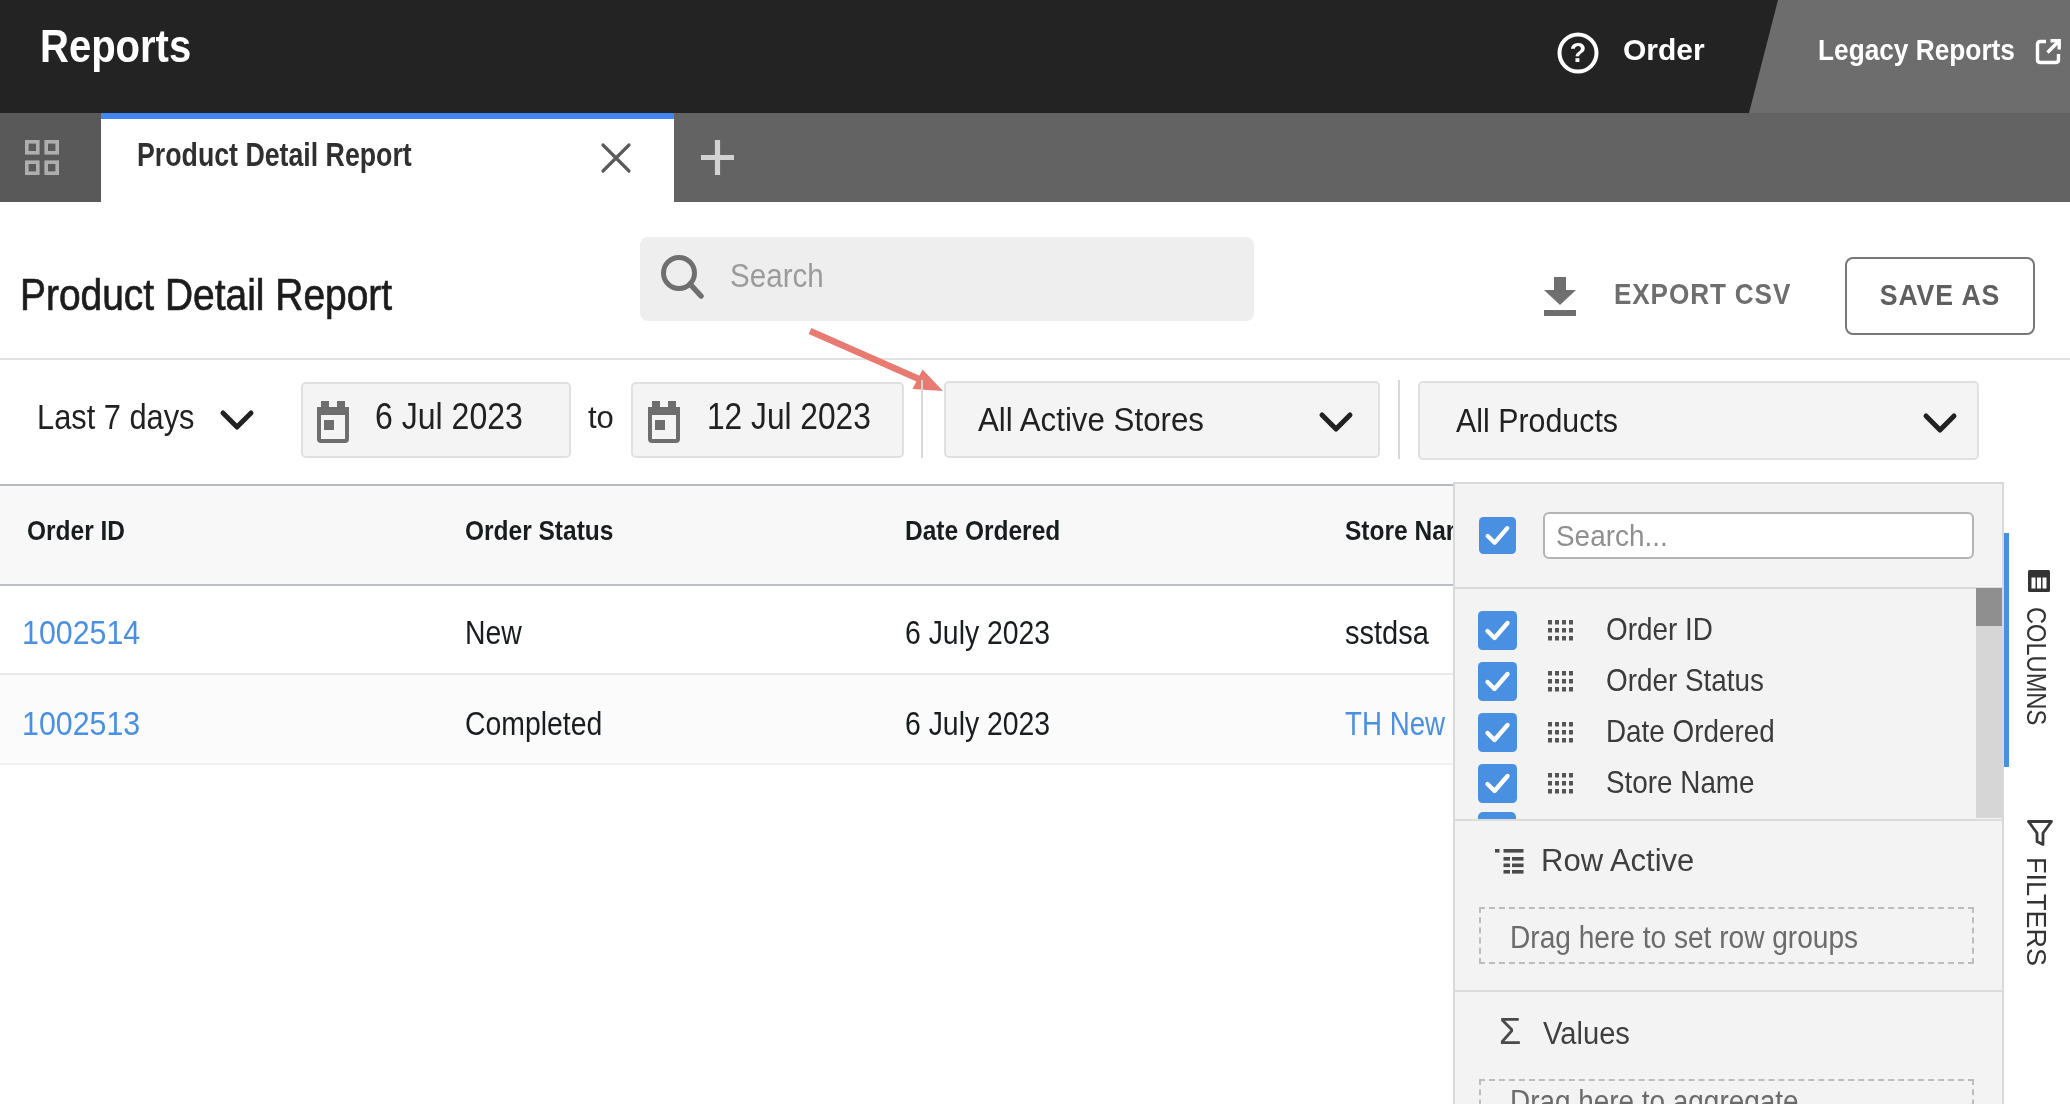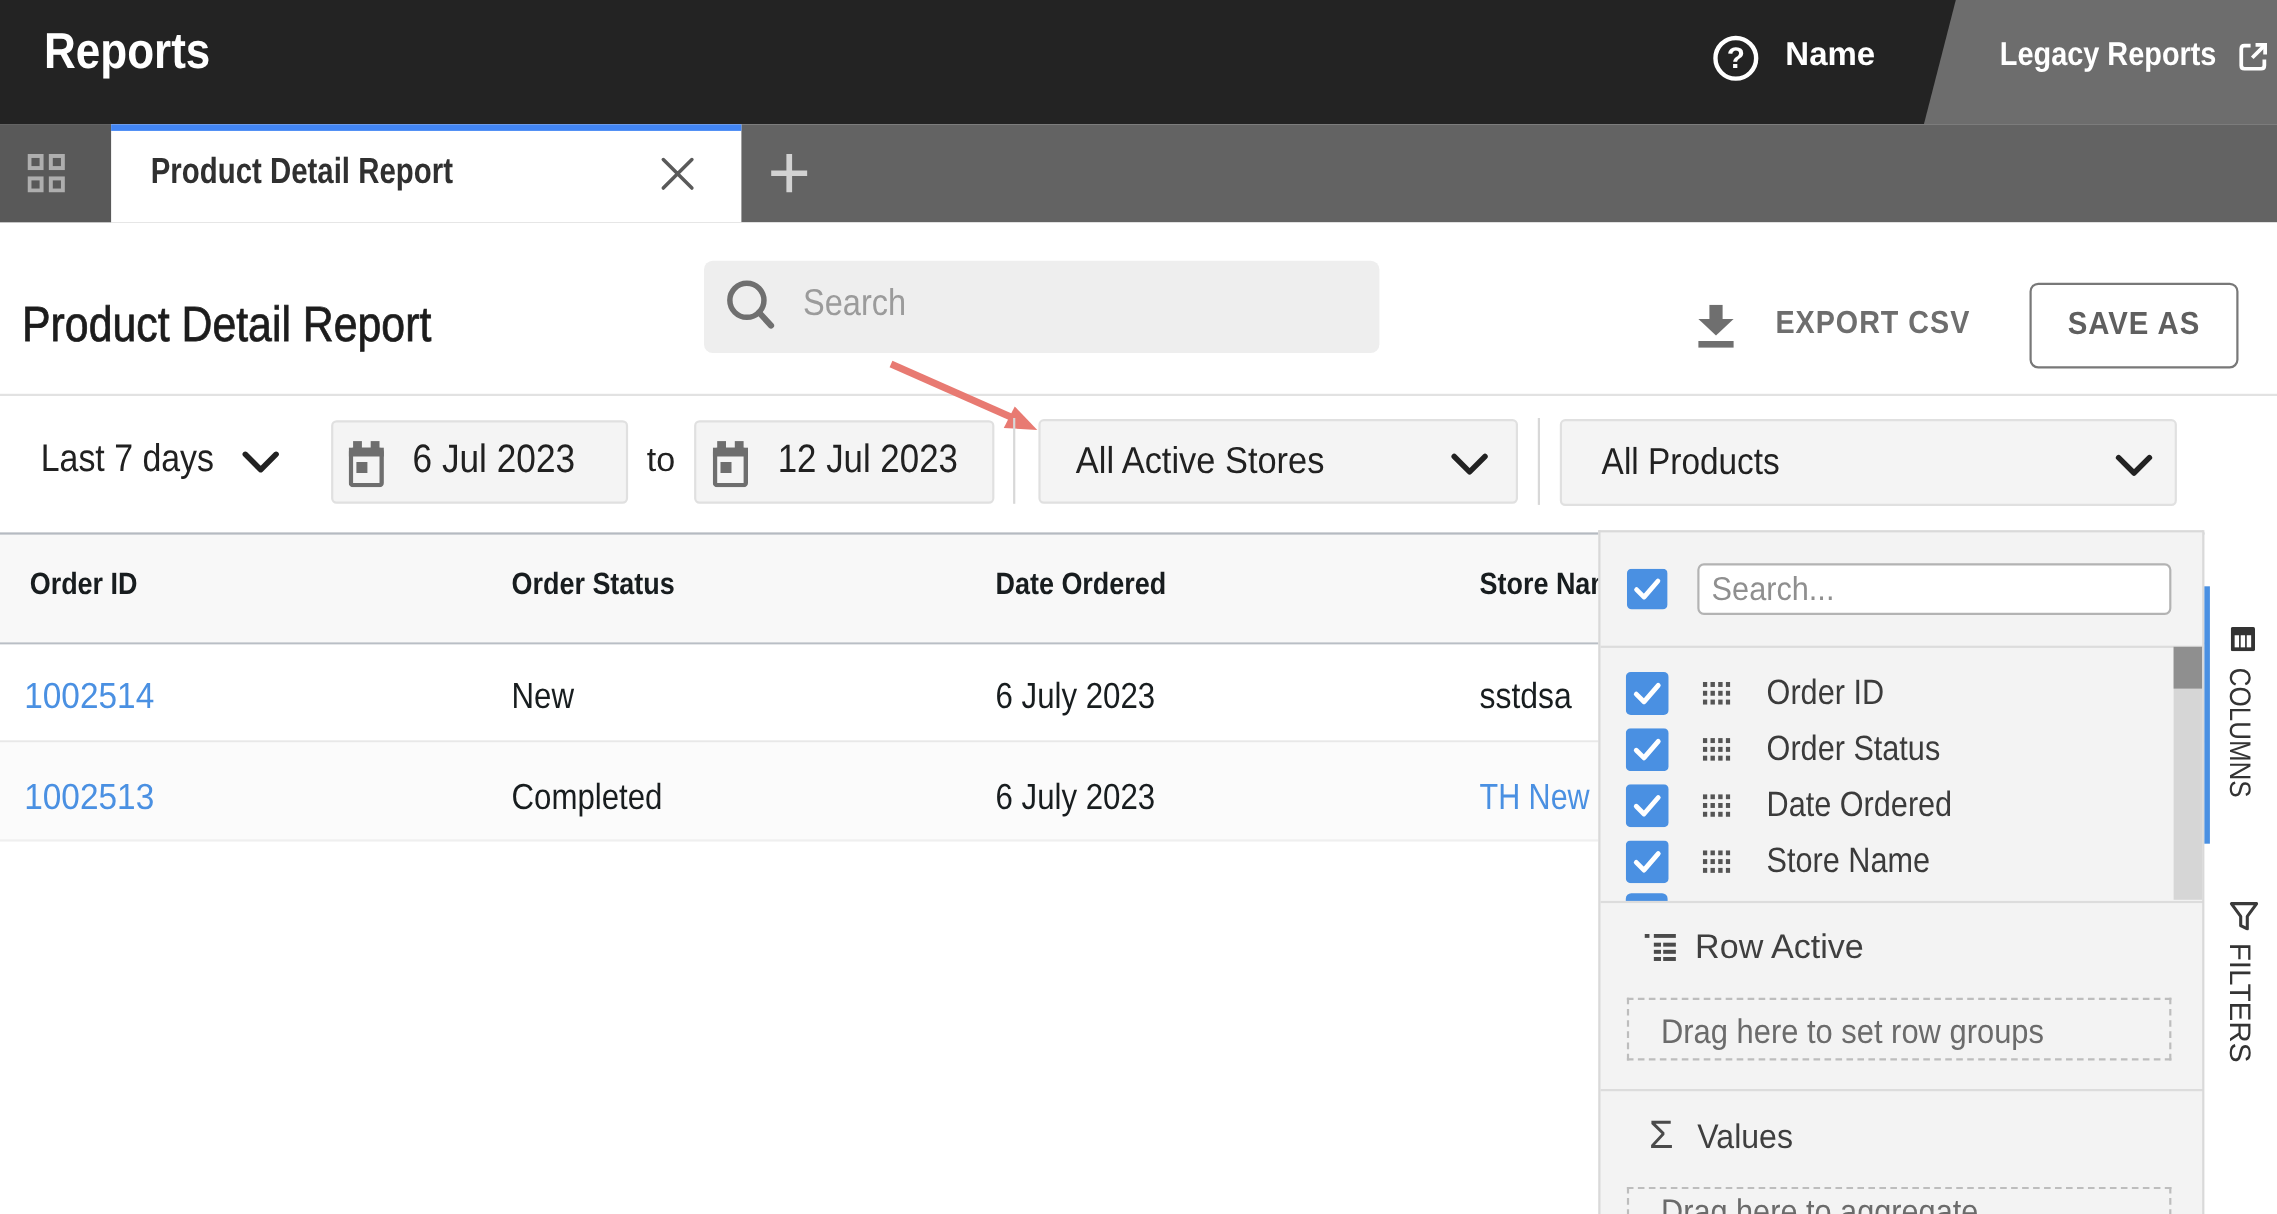--- a/index.html
+++ b/index.html
@@ -110,21 +110,21 @@
     </defs>
   </svg>
 
   <div class="abs" id="hdr"></div>
   <div class="abs" id="hdr-corner"></div>
   <div class="txt" id="hdr-title">Reports</div>
   <svg class="abs" id="help-ico" style="left:1556px; top:31px;" width="44" height="44" viewBox="0 0 44 44">
     <circle cx="22" cy="22" r="18.5" fill="none" stroke="#ffffff" stroke-width="4"></circle>
     <text x="22" y="30.5" text-anchor="middle" font-family="Liberation Sans" font-size="27" font-weight="700" fill="#ffffff">?</text>
   </svg>
-  <div class="txt" id="help-txt">Name</div>
+  <div class="txt" id="help-txt">Order</div>
   <div class="txt" id="legacy-txt">Legacy Reports</div>
   <svg class="abs" style="left:2033px; top:37px;" width="30" height="30" viewBox="0 0 30 30">
     <path d="M13 4.5 H7.5 C5.6 4.5 4.5 5.6 4.5 7.5 V22.5 C4.5 24.4 5.6 25.5 7.5 25.5 H22.5 C24.4 25.5 25.5 24.4 25.5 22.5 V17" fill="none" stroke="#ffffff" stroke-width="3.4"></path>
     <path d="M17.5 3.8 H26.2 V12.5" fill="none" stroke="#ffffff" stroke-width="3.4"></path>
     <path d="M25.5 4.5 L14.5 15.5" fill="none" stroke="#ffffff" stroke-width="3.4"></path>
   </svg>
 
   <div class="abs" id="tabbar"></div>
   <div class="abs" id="gridbtn"></div>
   <svg class="abs" style="left:25px; top:140px;" width="34" height="35" viewBox="0 0 34 35">

